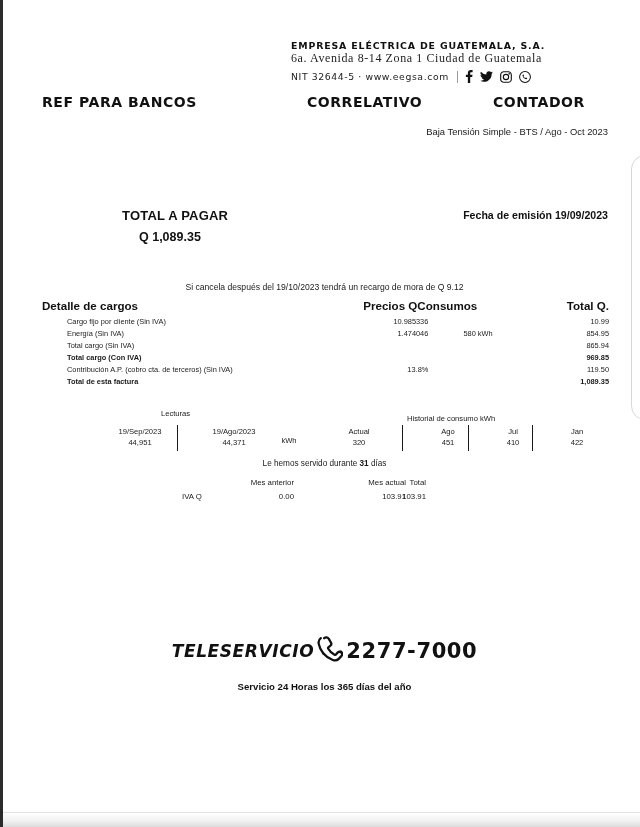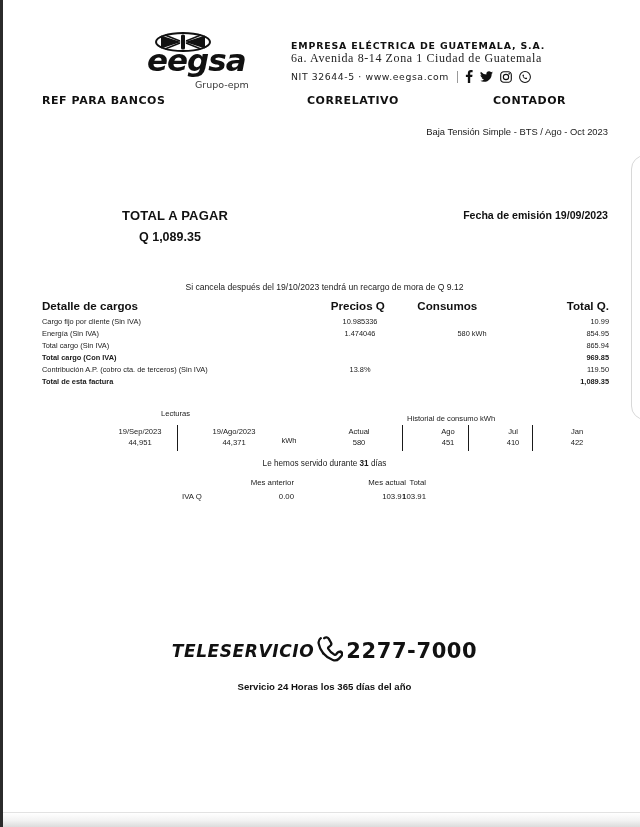--- a/index.html
+++ b/index.html
@@ -150,21 +150,21 @@
     position: absolute;
     top: 94px;
     left: 0;
     width: 637px;
     height: 14px;
   }
   .lbl {
     position: absolute;
     font-family: "DejaVu Sans", sans-serif;
     font-weight: bold;
-    font-size: 11px;
+    font-size: 14px;
     letter-spacing: 0.55px;
     color: #111111;
     white-space: nowrap;
   }
   .lbl-bancos { left: 36px; }
   .lbl-correl { left: 301px; }
   .lbl-contad { left: 487px; }
 
   .tariff-line {
     position: absolute;
@@ -221,30 +221,31 @@
   }
   .charges-head {
     display: flex;
     align-items: flex-end;
     font-weight: bold;
     font-size: 11.6px;
     color: #111111;
     padding-bottom: 4px;
   }
   .ch-c1 { width: 258px; text-align: left; }
-  .ch-c2 { width: 120px; text-align: center; }
+  .ch-c2 { width: 120px; text-align: right; }
   .ch-c3 { width: 104px; text-align: left; padding-right: 4px; }
   .ch-c4 { width: 85px; text-align: right; }
 
   .charges-row {
     display: flex;
     align-items: baseline;
     font-size: 7.4px;
     color: #1a1a1a;
     line-height: 1.62;
+    margin-left: 25px;
   }
   .charges-row.bold { font-weight: bold; }
   .charges-row .ch-c2,
   .charges-row .ch-c3,
   .charges-row .ch-c4 { font-size: 7.4px; }
   .charges-row .ch-c3 { text-align: center; padding-right: 0; }
 
   
   .readings {
     position: absolute;
@@ -361,34 +362,20 @@
 </style>
 </head>
 <body>
 
 <div id="viewport">
 
   <div id="sheet">
 
     <div class="header">
 
-      <div class="logo-block">
-        <svg class="logo-bowtie" viewBox="0 0 112 40">
-          <ellipse cx="56" cy="20" rx="54" ry="18" fill="none" stroke="#111" stroke-width="4"></ellipse>
-          <path d="M12 7 L52 20 L12 33 Z" fill="#111"></path>
-          <path d="M100 7 L60 20 L100 33 Z" fill="#111"></path>
-          <rect x="52" y="5" width="8" height="30" rx="3" fill="#111"></rect>
-          <path d="M20 6 L50 18" stroke="#111" stroke-width="3"></path>
-          <path d="M20 34 L50 22" stroke="#111" stroke-width="3"></path>
-          <path d="M92 6 L62 18" stroke="#111" stroke-width="3"></path>
-          <path d="M92 34 L62 22" stroke="#111" stroke-width="3"></path>
-        </svg>
-        <div class="logo-word">eegsa</div>
-        <div class="logo-sub">Grupo-epm</div>
-      </div>
 
       <div class="company-block">
         <div class="company-name">EMPRESA ELÉCTRICA DE  GUATEMALA,  S.A.</div>
         <div class="company-addr">6a. Avenida 8-14 Zona 1 Ciudad de Guatemala</div>
         <div class="company-nit-row">
           <span class="company-nit">NIT 32644-5 · www.eegsa.com</span>
           <span class="social-sep"></span>
           <span class="social-icons">
             <svg width="8" height="13" viewBox="0 0 8 13">
               <path d="M5.2 13V7.1h2L7.5 4.8H5.2V3.4c0-.66.18-1.1 1.13-1.1H7.6V.1C7.35.07 6.63 0 5.8 0 4.05 0 2.85 1.07 2.85 3.03V4.8H.9v2.3h1.95V13z" fill="#111"></path>
@@ -485,21 +472,21 @@
         <span class="rd-top">19/Ago/2023</span>
         <span class="rd-bot">44,371</span>
       </div>
 
       <div class="rd-cell" style="left:248px; top:26px; width:70px;">
         <span class="rd-top">kWh</span>
       </div>
 
       <div class="rd-cell" style="left:318px; top:17px; width:70px;">
         <span class="rd-top">Actual</span>
-        <span class="rd-bot">580</span>
+        <span class="rd-bot">320</span>
       </div>
 
       <div class="rd-div" style="left:396px; top:16px; height:26px;"></div>
 
       <div class="rd-cell" style="left:407px; top:17px; width:70px;">
         <span class="rd-top">Ago</span>
         <span class="rd-bot">451</span>
       </div>
 
       <div class="rd-div" style="left:462px; top:16px; height:26px;"></div>

